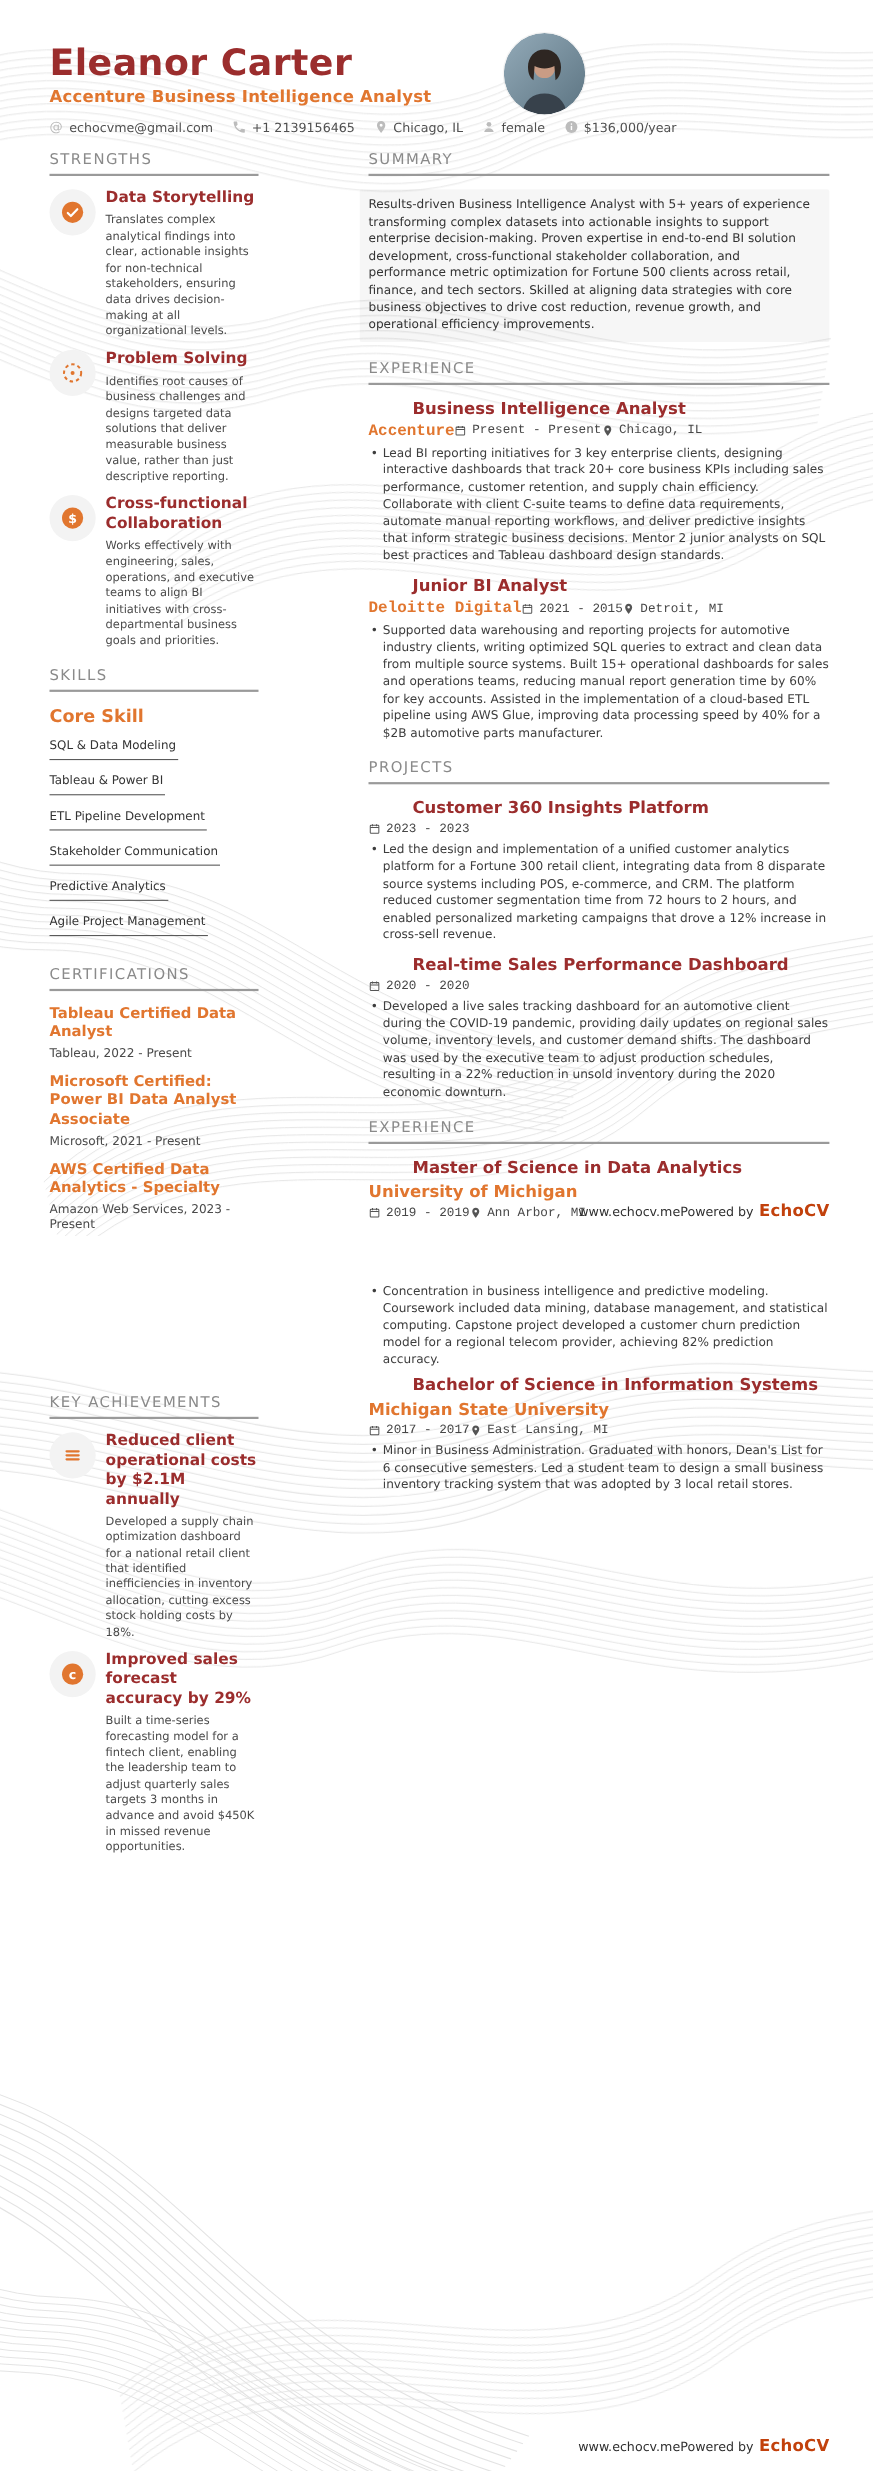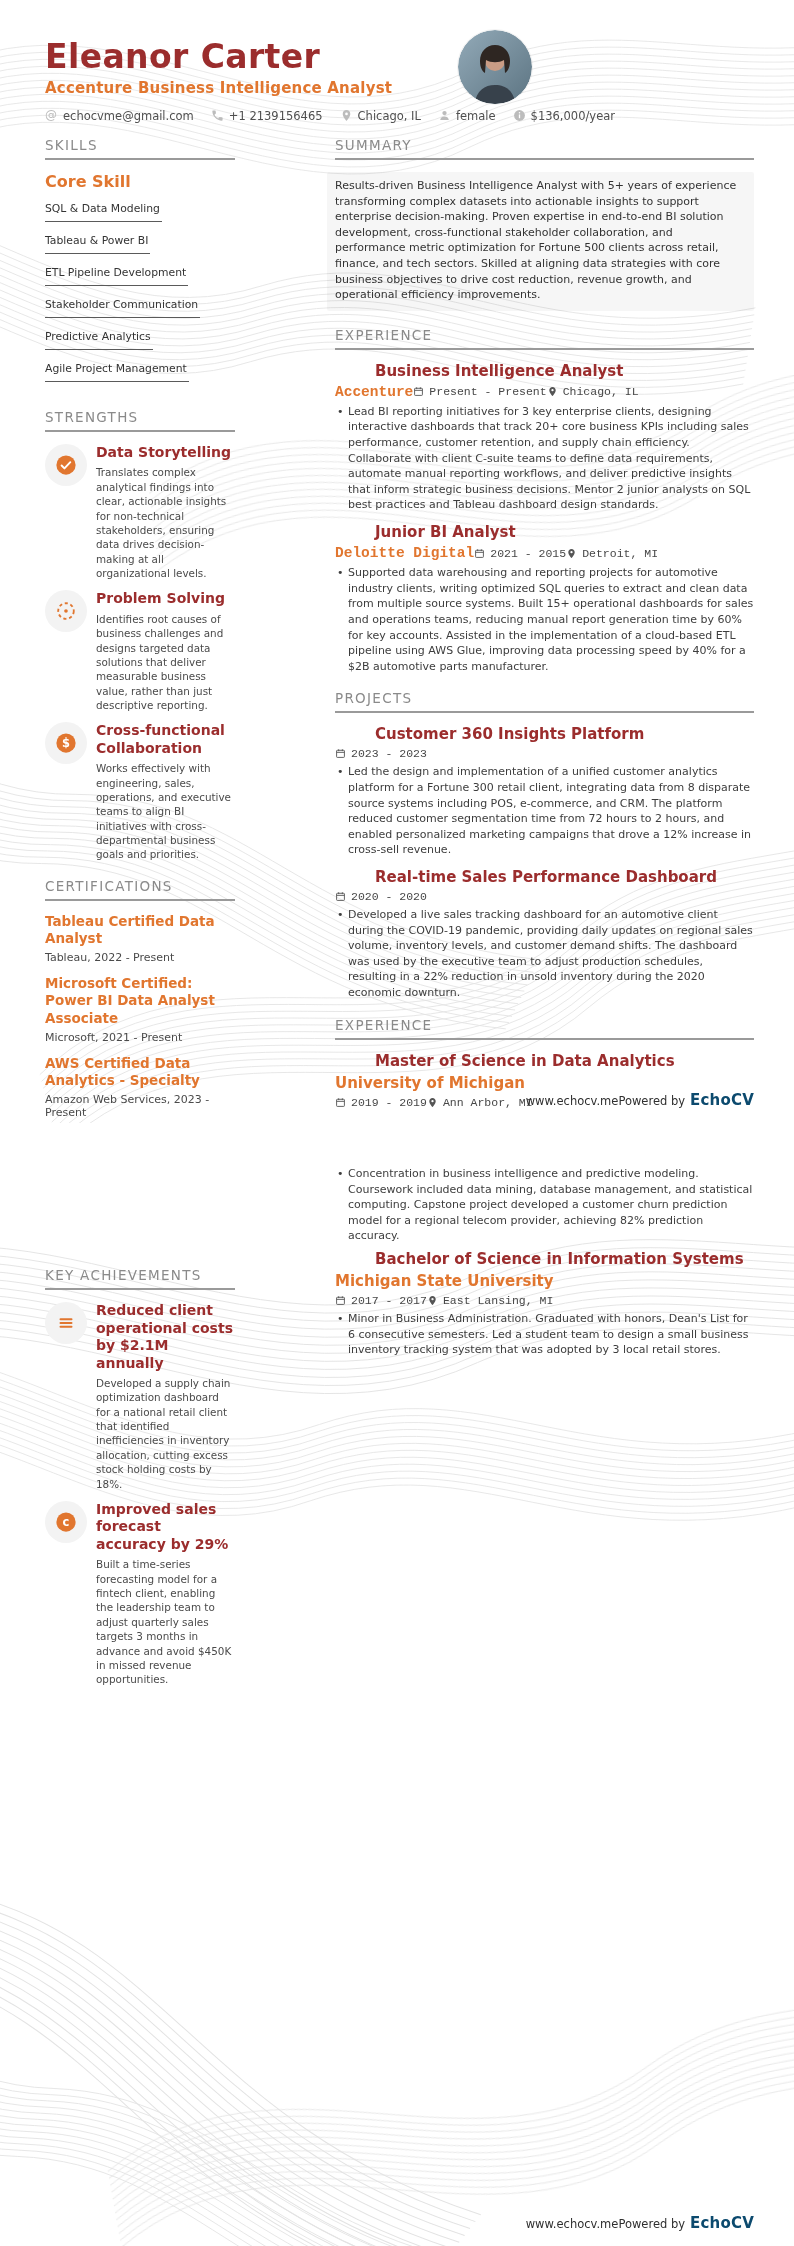--- a/index.html
+++ b/index.html
@@ -56,21 +56,21 @@
   .m-ic { width:11px; height:11px; display:inline-flex; color:#555; }
   .m-ic svg { width:11px; height:11px; }
   .bullet { position:relative; padding-left:13px; font-size:11px; line-height:1.42; color:#3d3d3d; margin:3px 0 6px; }
   .bullet::before { content:"\2022"; position:absolute; left:2px; top:0; color:#3d3d3d; }
 
   
   .pfoot { position:absolute; left:45px; right:40px; bottom:14px; display:flex; justify-content:flex-end; align-items:baseline; z-index:2; }
   .foot-site { font-size:11.5px; color:#2f2f2f; }
   .foot-right { display:flex; align-items:baseline; gap:5px; }
   .foot-powered { font-size:11.5px; color:#2f2f2f; }
-  .foot-brand { font-size:15px; font-weight:700; color:#0c4a6e; letter-spacing:0.2px; }
+  .foot-brand { font-size:15px; font-weight:700; color:#c2410c; letter-spacing:0.2px; }
 
   
   .p2-cols { padding-top:40px; }
   .p2-left-push { margin-top:104px; }
 </style>
 </head>
 <body>
 
 <div class="doc">
 
@@ -166,33 +166,20 @@
           </g>
         </svg>
       </div>
     </header>
 
     <div class="cols">
 
       <aside class="left">
 
         <section class="sec">
-          <div class="sec-title">SKILLS</div>
-          <div class="skill-group">Core Skill</div>
-          <div class="skills-wrap">
-            <span class="skill">SQL &amp; Data Modeling</span>
-            <span class="skill">Tableau &amp; Power BI</span>
-            <span class="skill">ETL Pipeline Development</span>
-            <span class="skill">Stakeholder Communication</span>
-            <span class="skill">Predictive Analytics</span>
-            <span class="skill">Agile Project Management</span>
-          </div>
-        </section>
-
-        <section class="sec">
           <div class="sec-title">STRENGTHS</div>
 
           <div class="ico-row">
             <span class="ico-bubble">
               <svg viewBox="0 0 24 24">
                   <circle cx="12" cy="12" r="10.5" fill="#e1762f"></circle>
                   <path d="M7.2 12.6l3.1 3.1 6.4-6.8" stroke="#fff" stroke-width="2.1" fill="none" stroke-linecap="round" stroke-linejoin="round"></path>
                 </svg>
             </span>
             <div class="ico-body">
@@ -222,20 +209,33 @@
                 </svg>
             </span>
             <div class="ico-body">
               <div class="item-heading">Cross-functional Collaboration</div>
               <div class="item-desc">Works effectively with engineering, sales, operations, and executive teams to align BI initiatives with cross-departmental business goals and priorities.</div>
             </div>
           </div>
         </section>
 
         <section class="sec">
+          <div class="sec-title">SKILLS</div>
+          <div class="skill-group">Core Skill</div>
+          <div class="skills-wrap">
+            <span class="skill">SQL &amp; Data Modeling</span>
+            <span class="skill">Tableau &amp; Power BI</span>
+            <span class="skill">ETL Pipeline Development</span>
+            <span class="skill">Stakeholder Communication</span>
+            <span class="skill">Predictive Analytics</span>
+            <span class="skill">Agile Project Management</span>
+          </div>
+        </section>
+
+        <section class="sec">
           <div class="sec-title">CERTIFICATIONS</div>
           <div class="cert">
             <div class="cert-name">Tableau Certified Data Analyst</div>
             <div class="cert-meta">Tableau, 2022 - Present</div>
           </div>
           <div class="cert">
             <div class="cert-name">Microsoft Certified: Power BI Data Analyst Associate</div>
             <div class="cert-meta">Microsoft, 2021 - Present</div>
           </div>
           <div class="cert">

